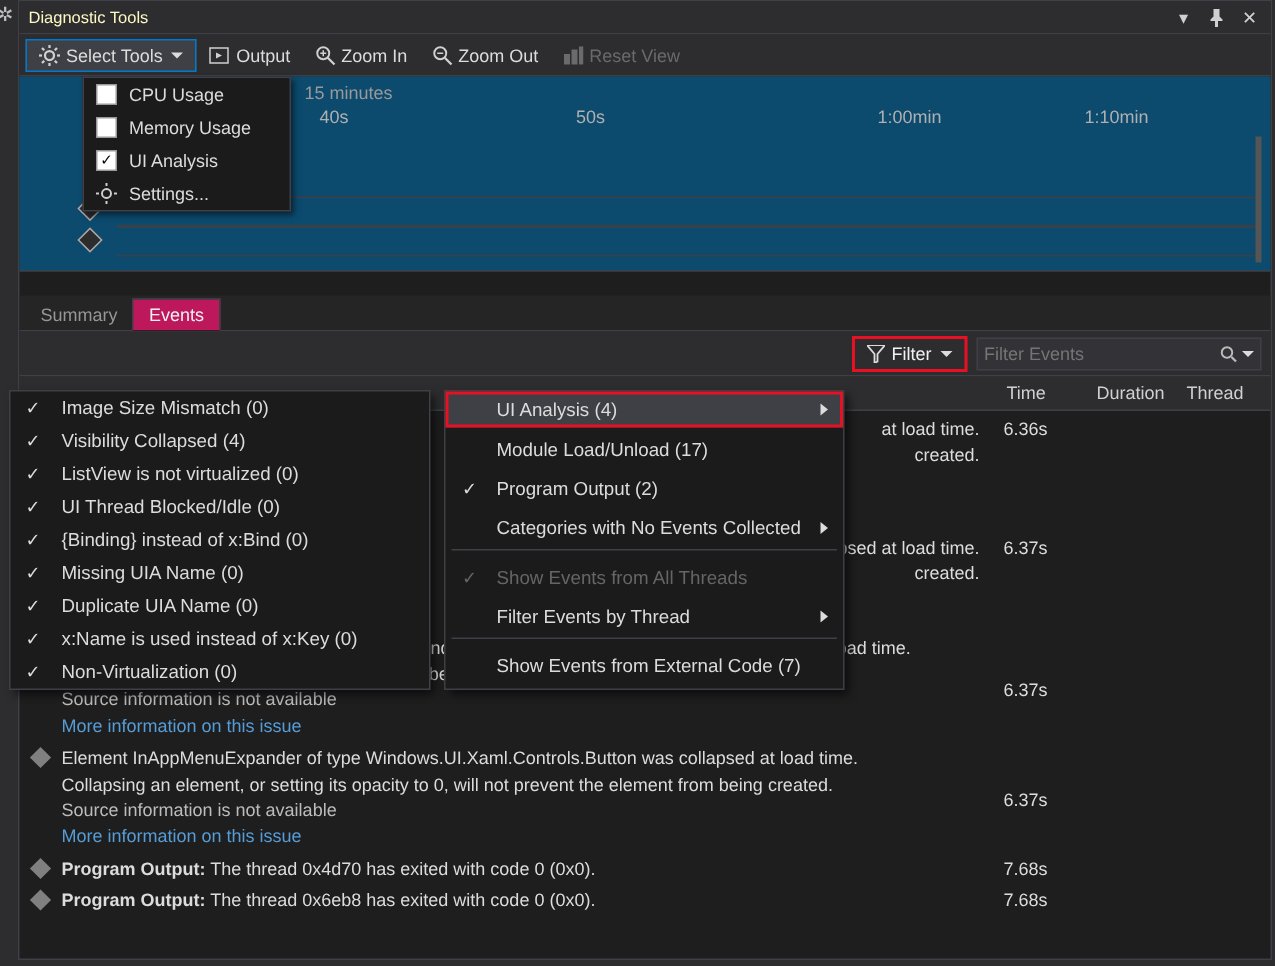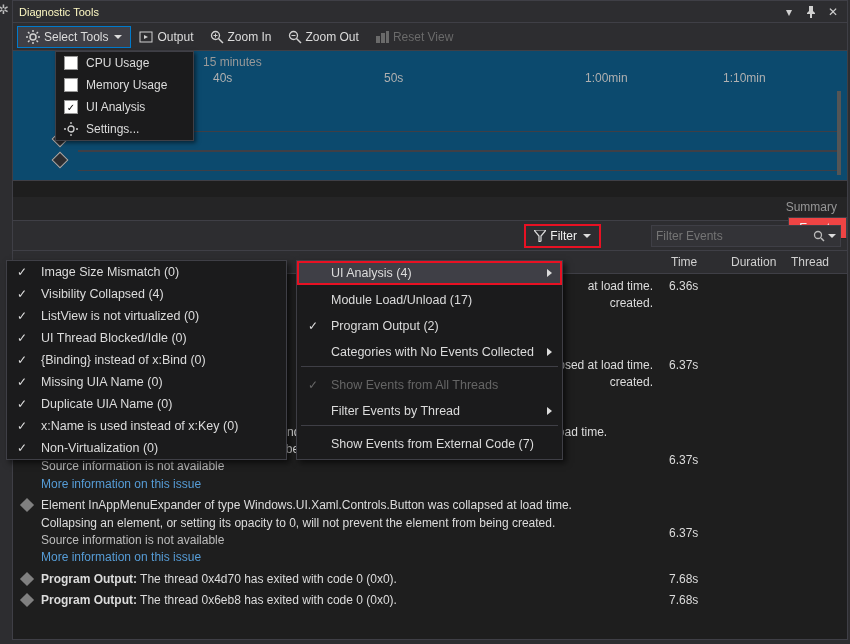--- a/index.html
+++ b/index.html
@@ -17,24 +17,24 @@
 .dropdown-menu { position: absolute; left: 42px; top: 50px; width: 139px; background: #1b1b1c; border: 1px solid #3f3f46; z-index: 10; box-shadow: 2px 2px 4px rgba(0,0,0,.5); }
 .dropdown-menu .dm-item { display: flex; align-items: center; gap: 8px; padding: 4px 8px; color: #dcdcdc; cursor: pointer; font-size: 12px; }
 .chk { width: 14px; height: 14px; border: 1px solid #999; background: #fff; display: inline-flex; align-items: center; justify-content: center; font-size: 10px; color: #000; }
 .timeline { position: relative; height: 130px; background: #0c4a6e; border-bottom: 1px solid #3f3f46; }
 .timeline .time-label { color: #999; position: absolute; top: 4px; left: 190px; font-size: 12px; }
 .tick-lbl { position: absolute; top: 20px; color: #b0b0b0; font-size: 12px; }
 .timeline .tracks { position: absolute; left: 65px; right: 6px; top: 40px; height: 85px; }
 .track-icons { position: absolute; left: 41px; top: 82px; display: flex; flex-direction: column; gap: 3px; }
 .diamond { width: 12px; height: 12px; transform: rotate(45deg); border: 1px solid #aaa; background: #2d2d30; }
 .track-row { border-top: 1px solid #3f3f46; border-bottom: 1px solid #3f3f46; height: 20px; }
-.tabs { display: flex; align-items: flex-end; height: 24px; padding-left: 4px; background: #252526; border-bottom: 1px solid #3f3f46; margin-top:16px;flex-direction:column;}
+.tabs { display: flex; align-items: flex-end; height: 24px; padding-left: 4px; background: #252526; border-bottom: 1px solid #3f3f46; margin-top:16px;}
 .tab { padding: 3px 10px; color: #969696; font-size: 12px; cursor: pointer; }
-.tab.active { border: 1px solid #3f3f46; border-bottom: 1px solid #252526; background: #ef4444; color: #f1f1f1; margin-bottom: -1px; }
-.filter-bar { display: flex; align-items: center; height: 30px; padding: 0 6px; background: #2d2d30; border-bottom: 1px solid #3f3f46; gap: 44px; }
+.tab.active { border: 1px solid #3f3f46; border-bottom: 1px solid #252526; background: #be185d; color: #f1f1f1; margin-bottom: -1px; }
+.filter-bar { display: flex; align-items: center; height: 30px; padding: 0 6px; background: #2d2d30; border-bottom: 1px solid #3f3f46; }
 .filter-bar .spacer { flex: 1; }
 .filter-btn { border: 2px solid #e81123; display: flex; align-items: center; gap: 4px; padding: 3px 8px; background: #2d2d30; cursor: pointer; }
 .search-box { flex: 0 0 190px; display: flex; align-items: center; background: #333337; border: 1px solid #3f3f46; height: 22px; margin-left: 6px; padding: 0 4px; color: #999; }
 .search-box input { background: transparent; border: none; color: #dcdcdc; font-size: 12px; flex: 1; outline: none; }
 .events-header { display: flex; padding: 4px 6px; border-bottom: 1px solid #3f3f46; color: #d0d0d0; font-size: 12px; background: #2d2d30; }
 .col-time { width: 60px; margin-left: auto;}
 .col-dur { width: 60px; }
 .col-thread { width: 50px; }
 .events-body { padding: 2px 6px; height: 340px; overflow: hidden; color: #dcdcdc; font-size: 12px; line-height: 1.45;}
 .event-row { display: flex; align-items: flex-start; gap: 6px; padding: 2px 0; }

